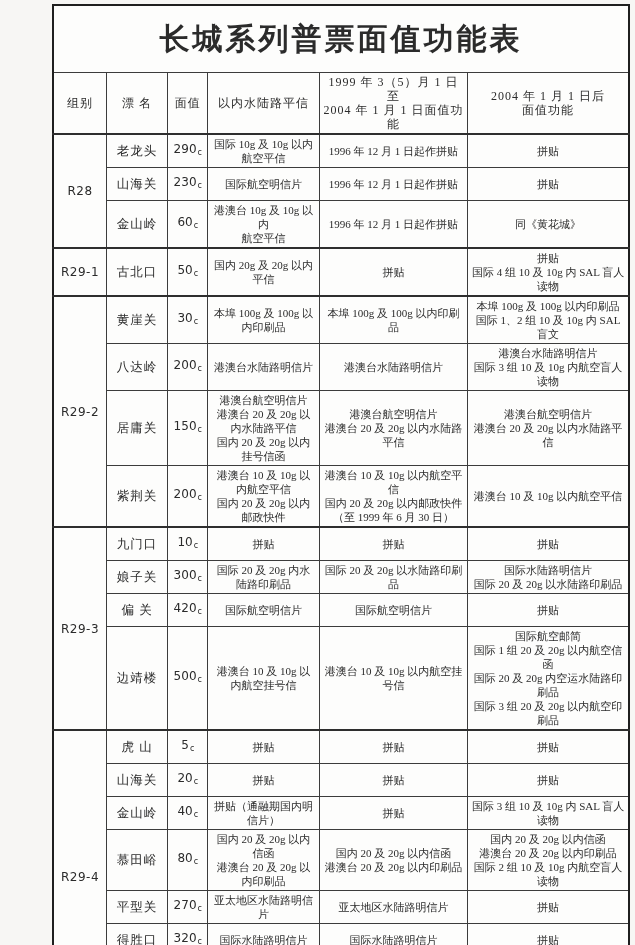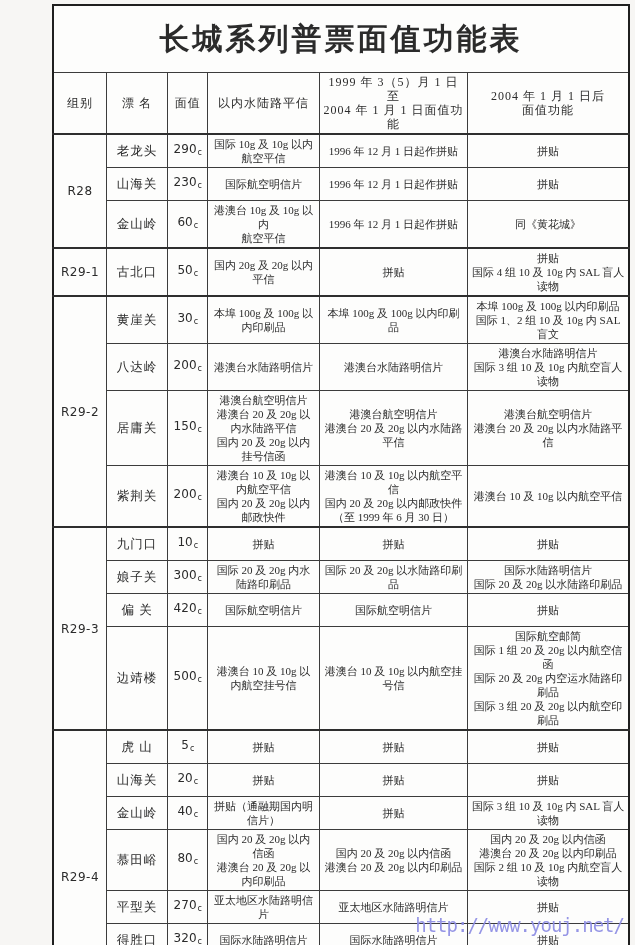--- a/index.html
+++ b/index.html
@@ -258,14 +258,13 @@
         </tr>
         <tr>
           <td class="name-cell">镇北台</td>
           <td class="value-cell"></td>
           <td class="fn-cell">国际 10 及 10g 以内航空信函</td>
           <td class="fn-cell">国际 10 及 10g 以内航空信函</td>
           <td class="fn-cell">拼贴</td>
         </tr>
       </tbody>
   </table>
-  <div class="watermark">http://www.youj.net/</div>
 </div>
 
 </body></html>

